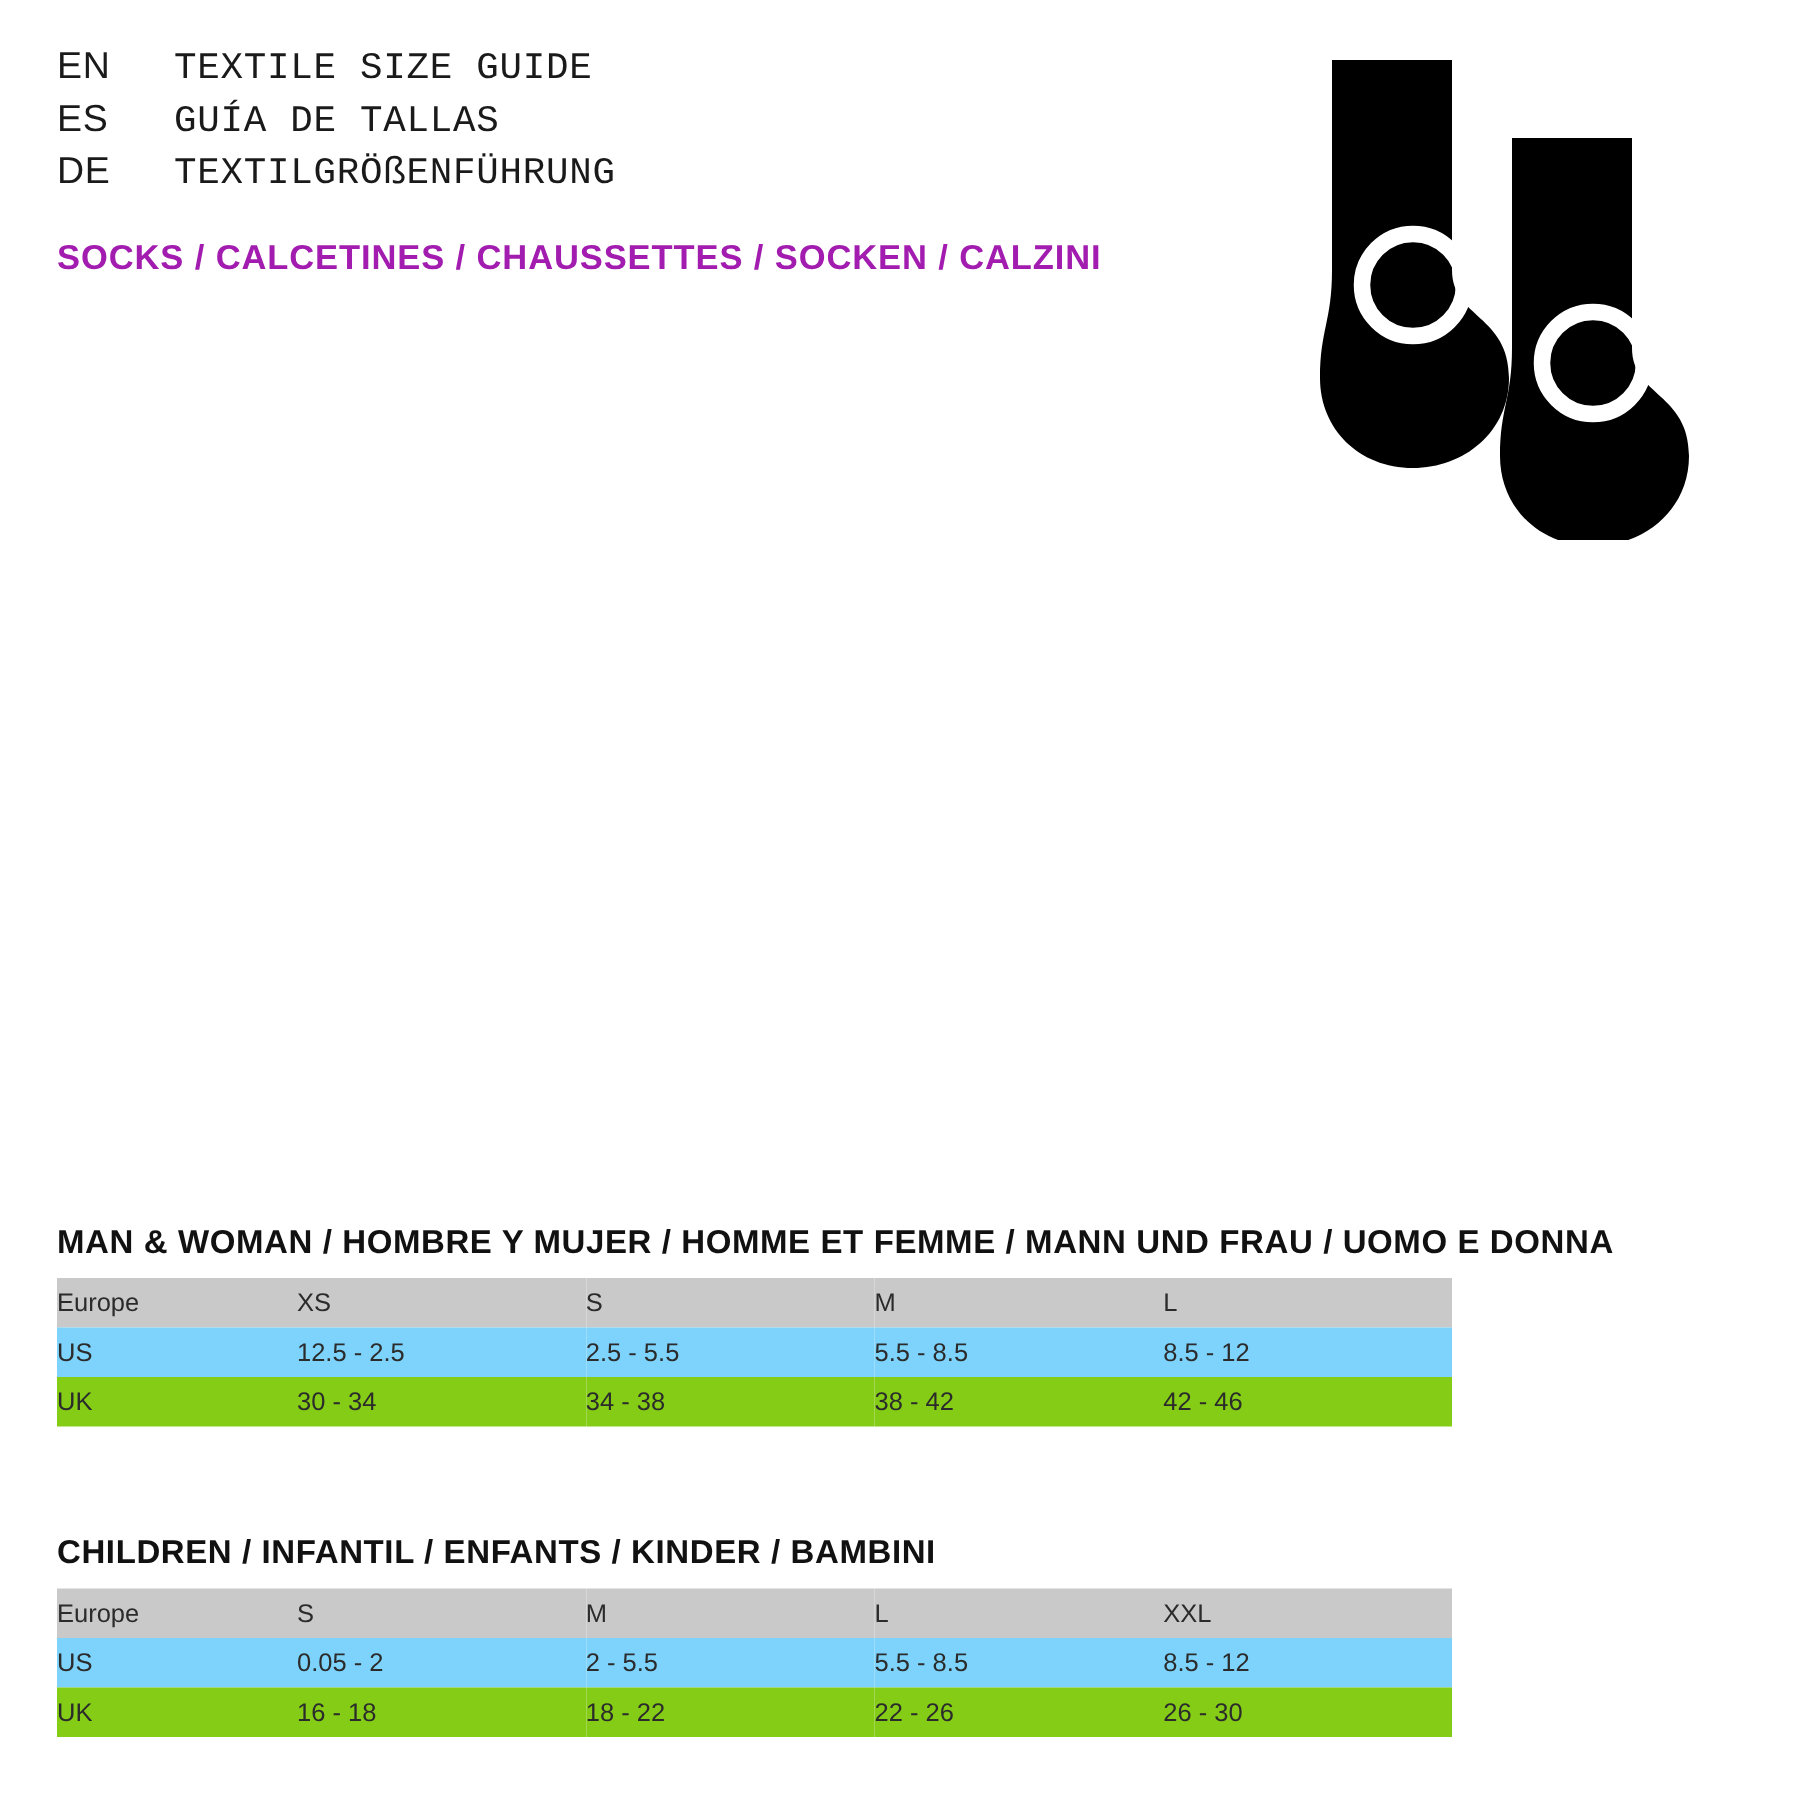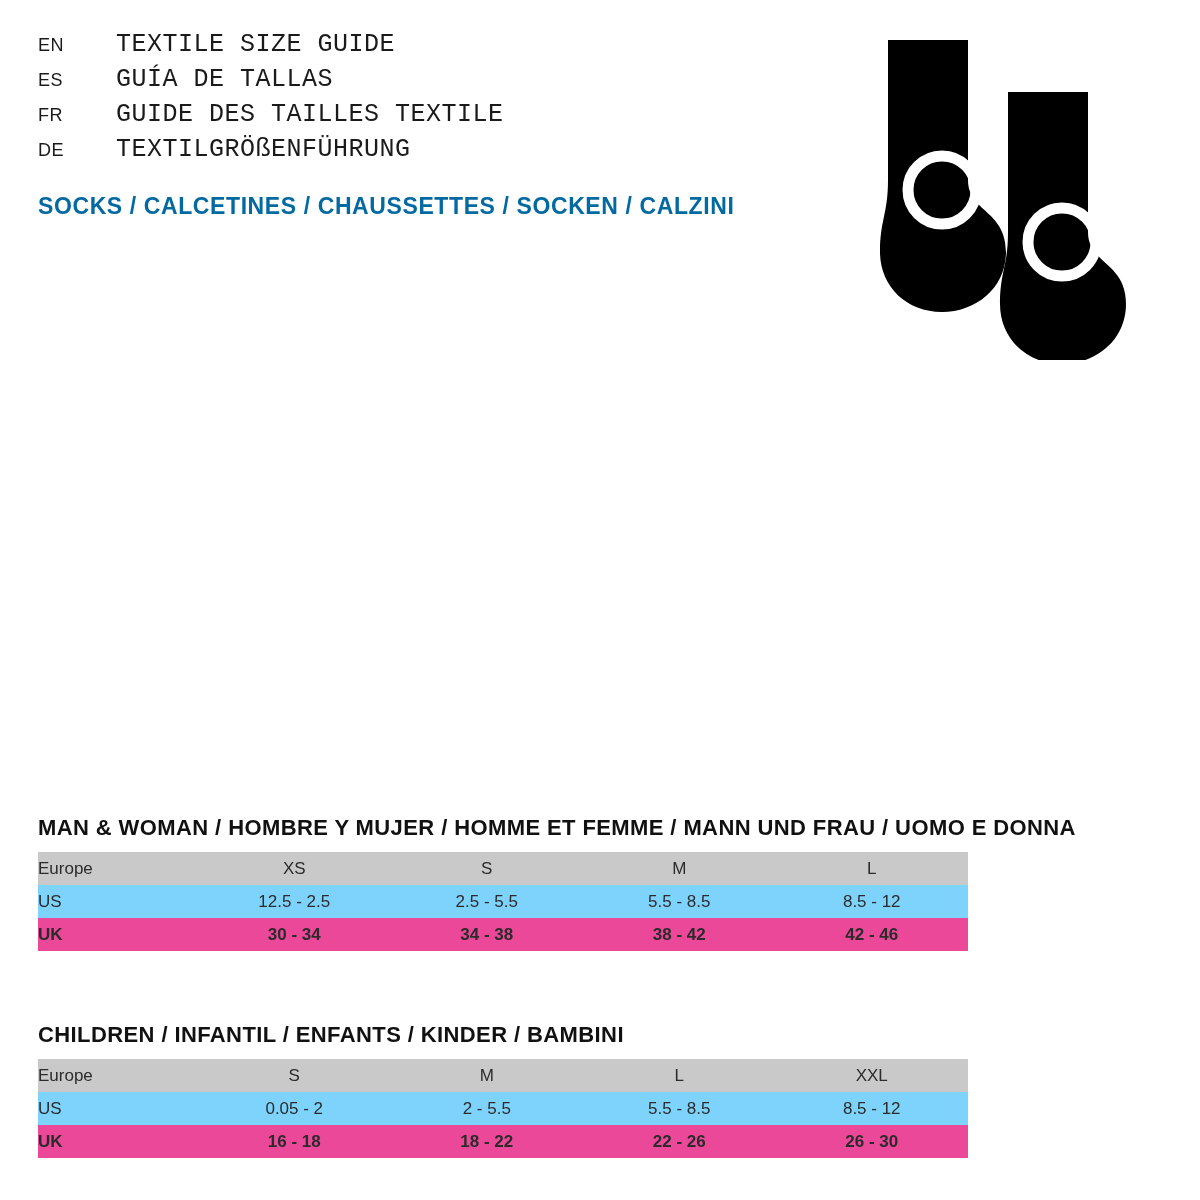--- a/index.html
+++ b/index.html
@@ -23,39 +23,39 @@
     top: 30px;
     width: 760px;
   }
   .lang-row {
     display: flex;
     align-items: baseline;
     height: 35px;
   }
   .lang-code {
     width: 78px;
-    font-size: 18px;
+    font-size: 25px;
     font-weight: 500;
     letter-spacing: 0.5px;
     color: #1a1a1a;
   }
   .lang-text {
     font-size: 25px;
     font-weight: 500;
     letter-spacing: 0.5px;
     color: #1a1a1a;
     white-space: nowrap;
     font-family: Liberation Mono, monospace;
   }
   .product-line {
     margin-top: 23px;
     font-size: 23px;
     font-weight: bold;
     letter-spacing: 0.6px;
-    color: #0369a1;
+    color: #a21caf;
     white-space: nowrap;
   }
 
   
   .socks {
     position: absolute;
     left: 810px;
     top: 30px;
     width: 330px;
     height: 330px;
@@ -89,53 +89,48 @@
     font-size: 17px;
     color: #2b2b2b;
     padding: 0;
   }
   td.label-cell {
     text-align: left;
     padding-left: 7px;
     width: 160px;
   }
   td.val-cell {
-    text-align: center;
+    text-align: left;
   }
   tr.row-head td {
     background: #c9c9c9;
     color: #2b2b2b;
   }
   tr.row-alt td {
     background: #7dd3fc;
   }
   tr.row-grey td {
-    background: #ec4899;
-    font-weight: bold;
+    background: #84cc16;
   }
 </style>
 </head>
 <body>
 
 <div class="header">
 
   <div class="lang-row">
     <span class="lang-code">EN</span>
     <span class="lang-text">TEXTILE SIZE GUIDE</span>
   </div>
 
   <div class="lang-row">
     <span class="lang-code">ES</span>
     <span class="lang-text">GUÍA DE TALLAS</span>
   </div>
 
-  <div class="lang-row">
-    <span class="lang-code">FR</span>
-    <span class="lang-text">GUIDE DES TAILLES TEXTILE</span>
-  </div>
 
   <div class="lang-row">
     <span class="lang-code">DE</span>
     <span class="lang-text">TEXTILGRÖßENFÜHRUNG</span>
   </div>
 
 
   <div class="product-line">SOCKS / CALCETINES / CHAUSSETTES / SOCKEN / CALZINI</div>
 </div>
 

